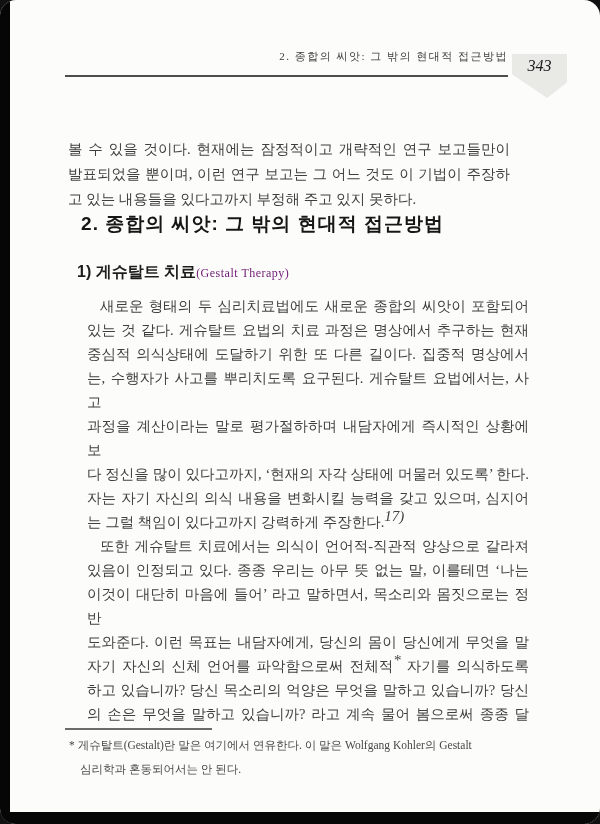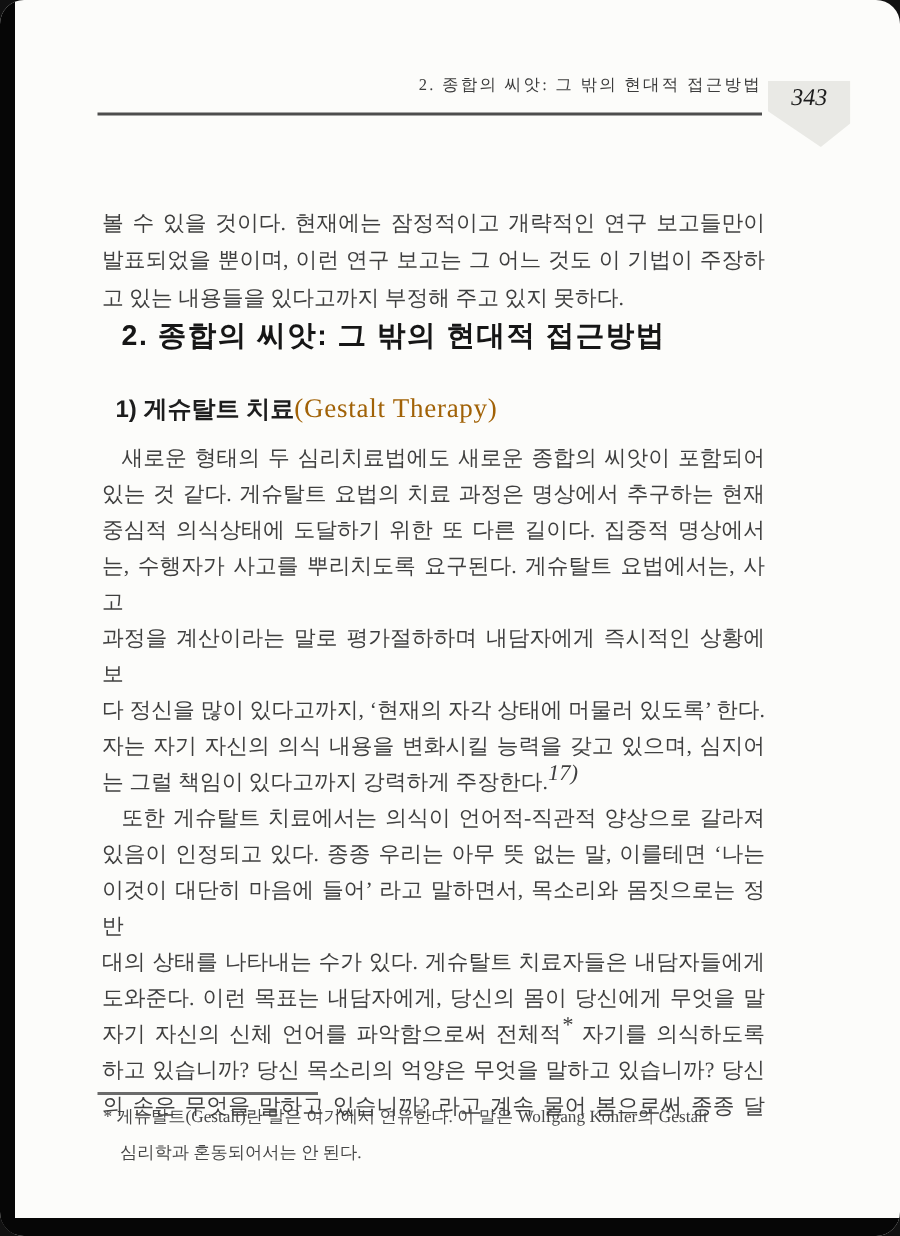--- a/index.html
+++ b/index.html
@@ -25,40 +25,40 @@
     background:#e9e9e5;
     clip-path:polygon(0 0,100% 0,100% 64%,64% 100%,0 46%);
     text-align:center;
     font-weight:normal;font-size:16px;color:#1b1b1b;
     padding-top:3px;box-sizing:border-box;
     font-style:italic;
   }
 
   .body-col{position:absolute;left:68px;width:442px;font-size:14.5px;}
   .p1{top:94px;line-height:25px;margin-top:43px;}
-  .p2p3{top:294px;line-height:24px;}
+  .p2p3{top:294px;line-height:24px;margin-left:19px;}
   .jline{text-align:justify;text-align-last:justify;}
   .lline{text-align:left;}
   .indent{text-indent:13px;}
 
   .section-heading{
     position:absolute;top:211px;left:40px;width:445px;
     text-align:center;
     font-family:"Liberation Sans","DejaVu Sans",sans-serif;
     font-weight:bold;font-size:19px;letter-spacing:1px;color:#161616;
     white-space:nowrap;
   }
   .sub-heading{
     position:absolute;top:262px;left:77px;white-space:nowrap;
     font-family:"Liberation Sans","DejaVu Sans",sans-serif;
     font-weight:bold;font-size:16px;color:#1d1d1d;
   }
   .sub-heading .en{
     font-family:"Liberation Serif","DejaVu Serif",serif;
-    font-weight:normal;font-size:18px;color:#a16207;letter-spacing:0.5px;
+    font-weight:normal;font-size:12px;color:#701a75;letter-spacing:0.5px;
   }
 
   sup.ref{font-size:15px;vertical-align:super;line-height:0;color:#3f3f3f;font-style:italic;}
 
   .footnote-rule{position:absolute;top:728px;left:65px;width:147px;height:1.5px;background:#6b6b6b;}
   .footnote{
     position:absolute;top:733px;left:69px;width:466px;
     font-size:11.5px;line-height:24px;color:#474747;
   }
   .footnote .fline2{padding-left:11px;}
@@ -90,21 +90,20 @@
     <div class="jline">중심적 의식상태에 도달하기 위한 또 다른 길이다. 집중적 명상에서</div>
     <div class="jline">는, 수행자가 사고를 뿌리치도록 요구된다. 게슈탈트 요법에서는, 사고</div>
     <div class="jline">과정을 계산이라는 말로 평가절하하며 내담자에게 즉시적인 상황에 보</div>
     <div class="jline">다 정신을 많이 있다고까지, ‘현재의 자각 상태에 머물러 있도록’ 한다.</div>
     <div class="jline">자는 자기 자신의 의식 내용을 변화시킬 능력을 갖고 있으며, 심지어</div>
     <div class="lline"><span>는 그럴 책임이 있다고까지 강력하게 주장한다.</span><sup class="ref">17)</sup></div>
 
     <div class="jline indent">또한 게슈탈트 치료에서는 의식이 언어적-직관적 양상으로 갈라져</div>
     <div class="jline">있음이 인정되고 있다. 종종 우리는 아무 뜻 없는 말, 이를테면 ‘나는</div>
     <div class="jline">이것이 대단히 마음에 들어’ 라고 말하면서, 목소리와 몸짓으로는 정반</div>
-    <div class="jline">대의 상태를 나타내는 수가 있다. 게슈탈트 치료자들은 내담자들에게</div>
     <div class="jline">도와준다. 이런 목표는 내담자에게, 당신의 몸이 당신에게 무엇을 말</div>
     <div class="jline"><span>자기 자신의 신체 언어를 파악함으로써 전체적</span><sup class="ref">*</sup><span> 자기를 의식하도록</span></div>
     <div class="jline">하고 있습니까? 당신 목소리의 억양은 무엇을 말하고 있습니까? 당신</div>
     <div class="jline">의 손은 무엇을 말하고 있습니까? 라고 계속 물어 봄으로써 종종 달</div>
   </div>
 
   <div class="footnote-rule"></div>
   <div class="footnote">
     <div><span>*</span> <span>게슈탈트(Gestalt)란 말은 여기에서 연유한다. 이 말은 Wolfgang Kohler의 Gestalt</span></div>
     <div class="fline2">심리학과 혼동되어서는 안 된다.</div>

